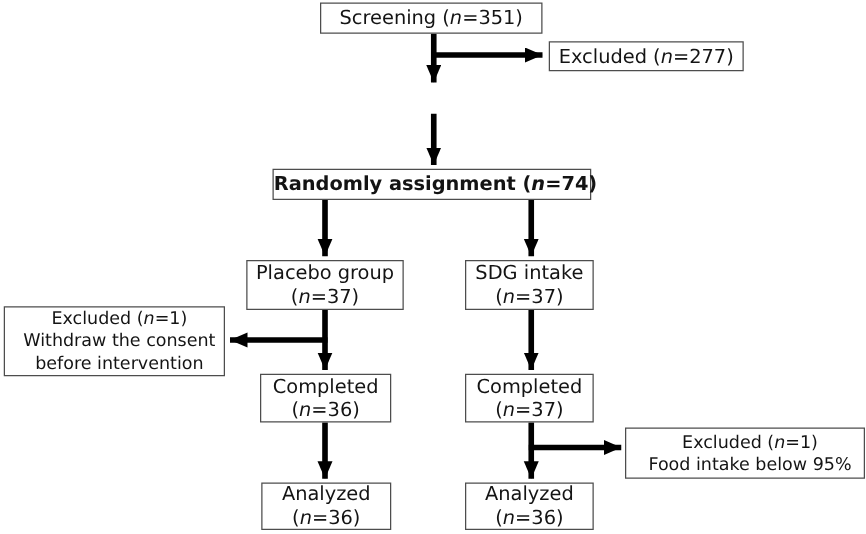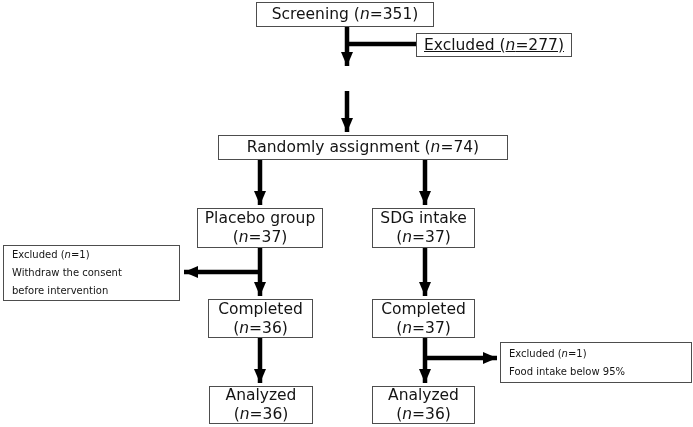--- a/index.html
+++ b/index.html
@@ -32,23 +32,23 @@
     display: flex;
     flex-direction: column;
     justify-content: center;
     text-align: center;
     font-size: 15.5px;
     line-height: 19px;
     z-index: 2;
     white-space: nowrap;
   }
   .fbox.note {
-    text-align: left;
+    text-align: center;
     padding-left: 8px;
-    font-size: 10px;
+    font-size: 14px;
     line-height: 18px;
   }
   .fbox i {
     font-style: italic;
   }
   line {
     stroke: #000000;
     stroke-width: 4.5;
   }
 </style>
@@ -73,26 +73,26 @@
     <line x1="425" y1="247" x2="425" y2="296" marker-end="url(#arr)"></line>
     <line x1="260" y1="336" x2="260" y2="383" marker-end="url(#arr)"></line>
     <line x1="425" y1="336" x2="425" y2="383" marker-end="url(#arr)"></line>
     <line x1="423" y1="358" x2="497" y2="358" marker-end="url(#arr)"></line>
   </svg>
 
   <div class="fbox" style="left:256px; top:2px; width:178px; height:25px;">
     <div>Screening (<i>n</i>=351)</div>
   </div>
 
-  <div class="fbox" style="left:416px; top:33px; width:156px; height:24px;text-decoration:underline;">
+  <div class="fbox" style="left:439px; top:33px; width:156px; height:24px;">
     <div>Excluded (<i>n</i>=277)</div>
   </div>
 
 
-  <div class="fbox" style="left:218px; top:135px; width:290px; height:25px;">
+  <div class="fbox" style="left:218px; top:135px; width:255px; height:25px;font-weight:bold;">
     <div>Randomly assignment (<i>n</i>=74)</div>
   </div>
 
   <div class="fbox" style="left:197px; top:208px; width:126px; height:40px;">
     <div>Placebo group</div>
     <div>(<i>n</i>=37)</div>
   </div>
 
   <div class="fbox" style="left:372px; top:208px; width:103px; height:40px;">
     <div>SDG intake</div>

